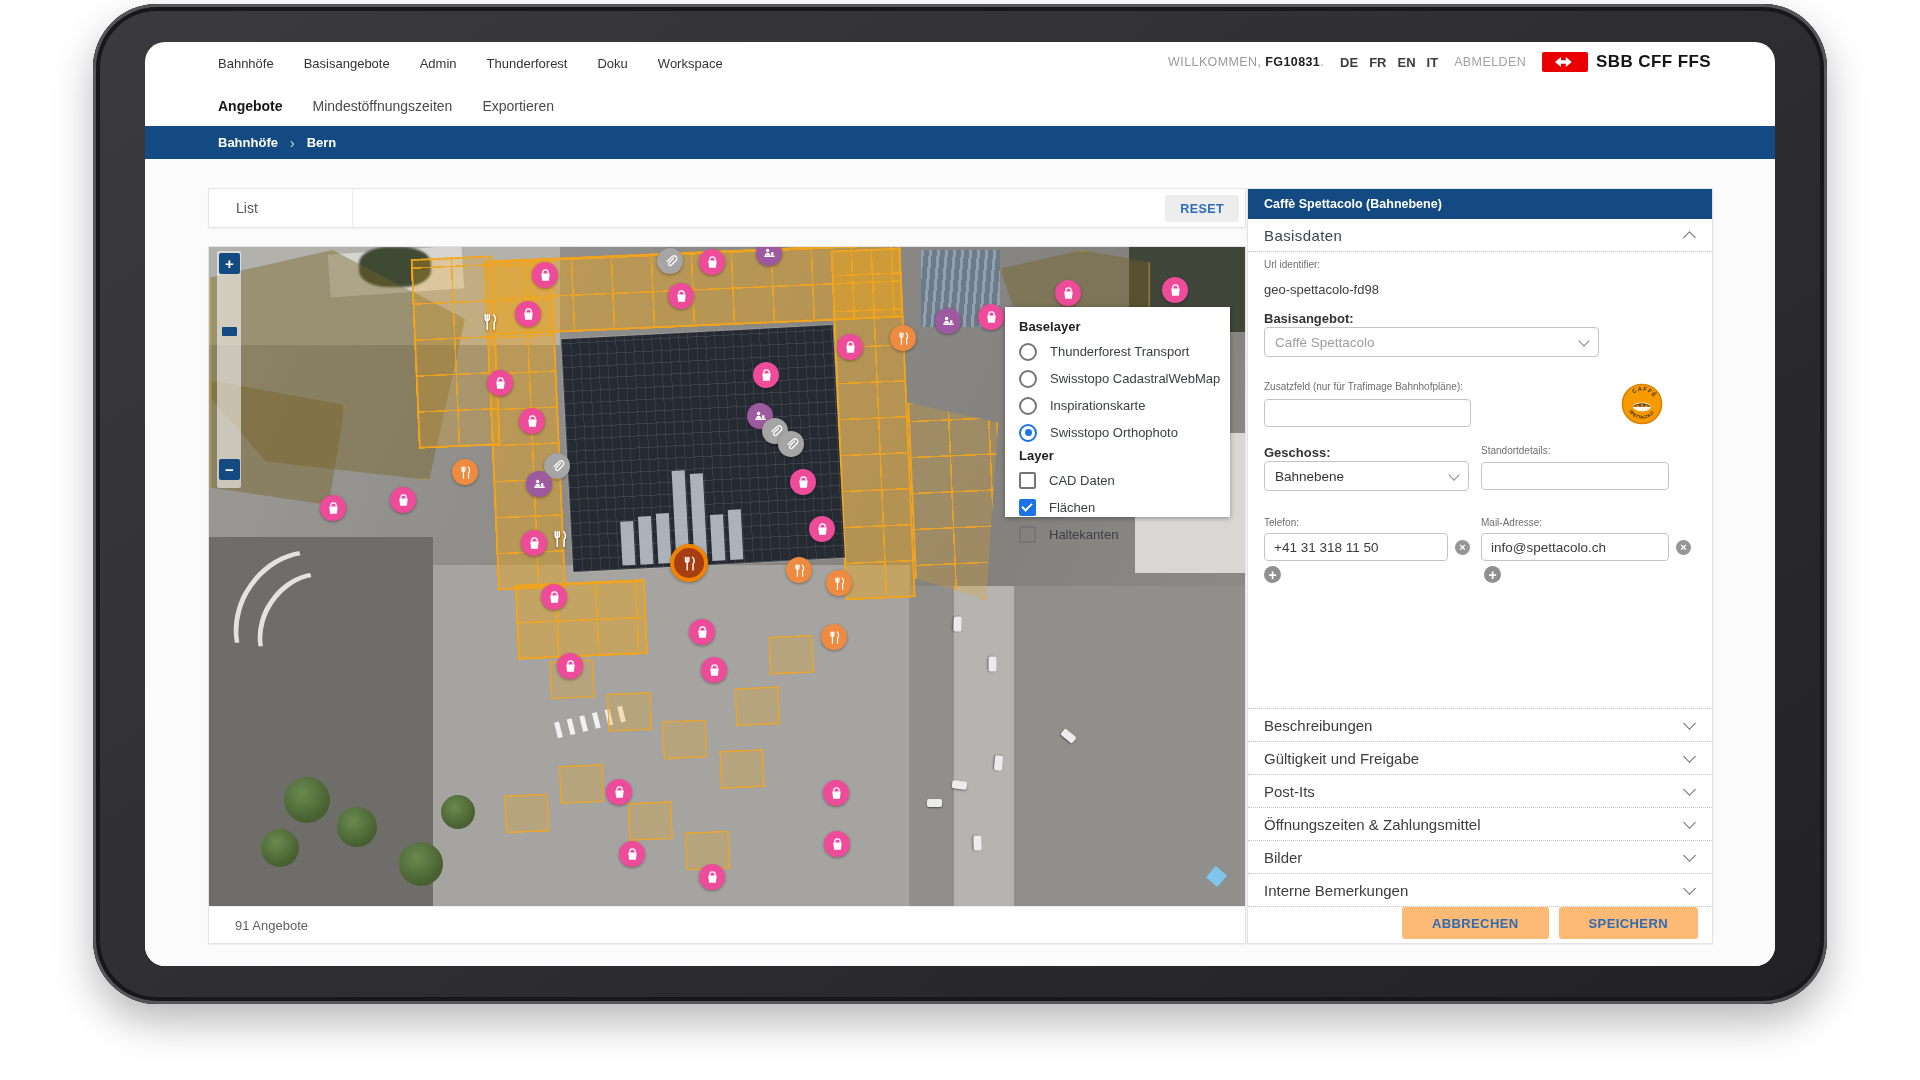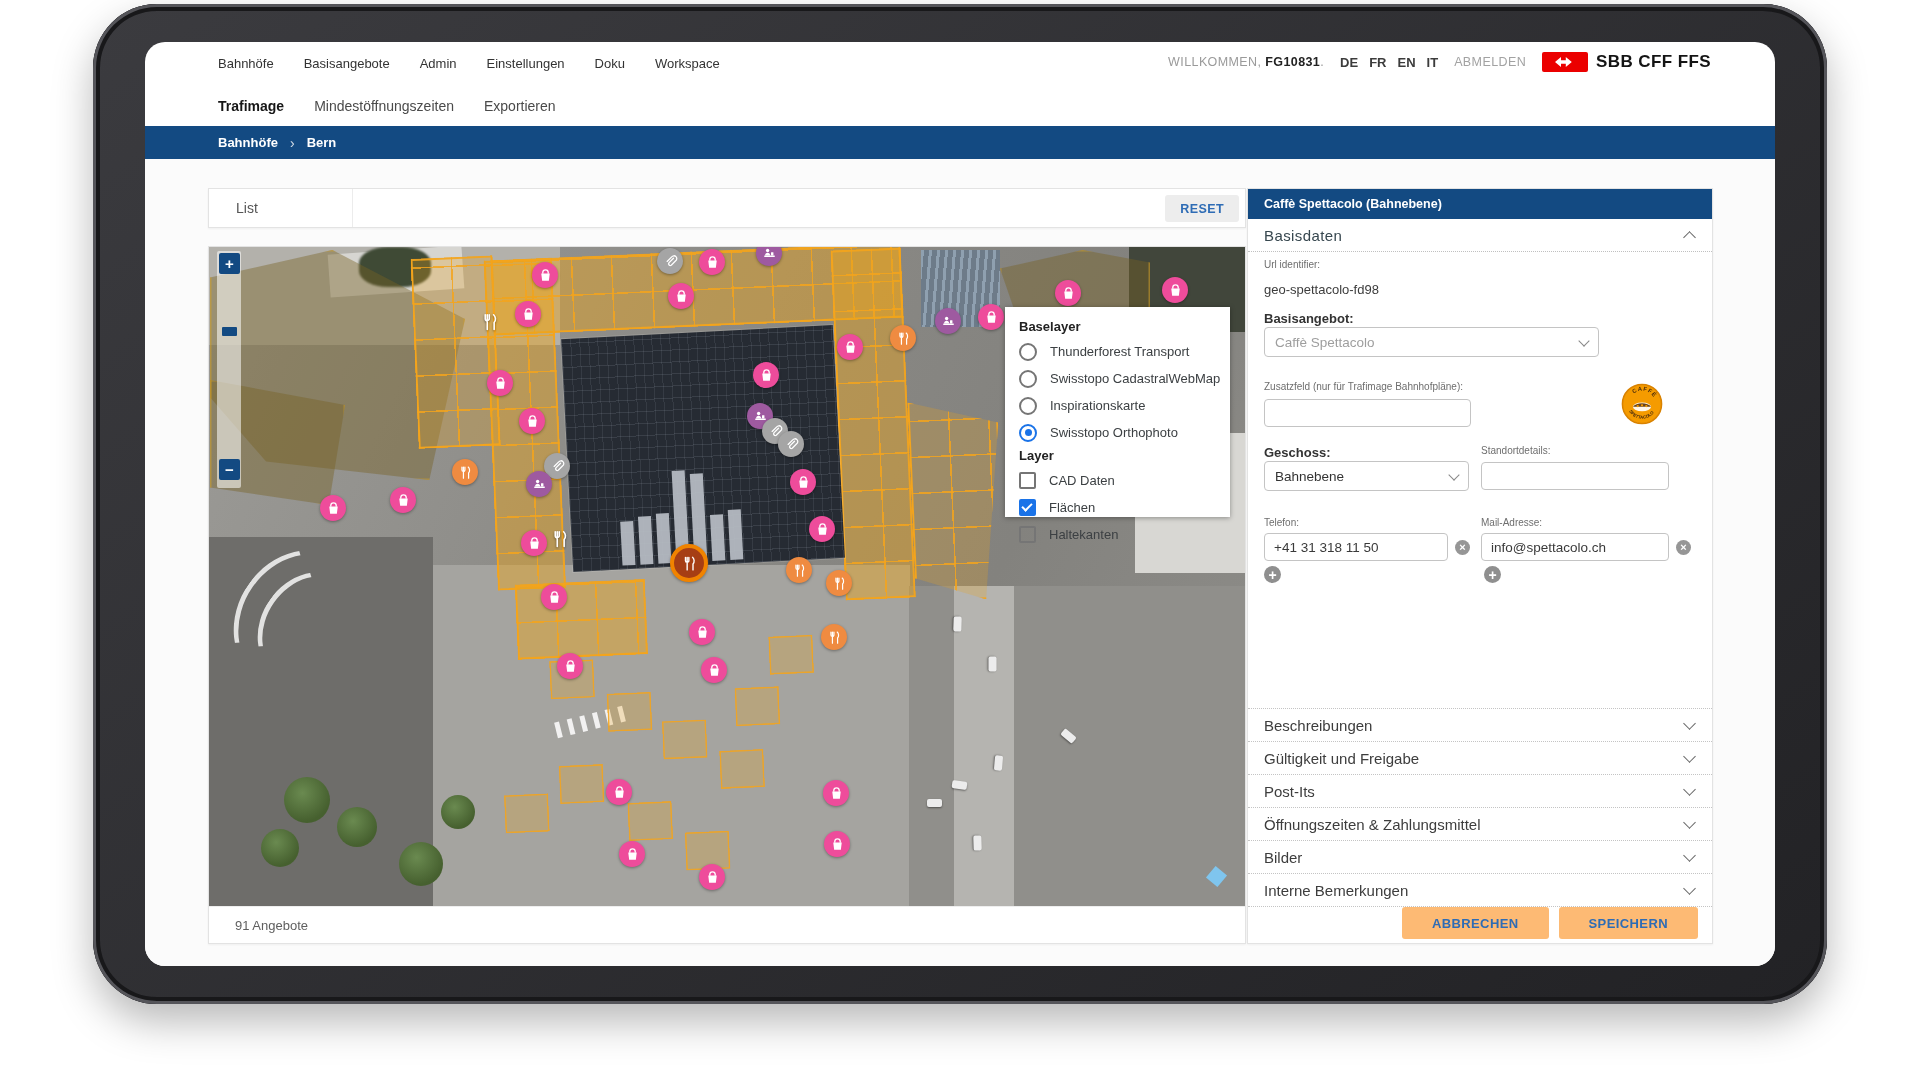--- a/index.html
+++ b/index.html
@@ -134,21 +134,21 @@
 </head>
 <body style="--brand-red: #EB0000; --nav-blue: #134A82; --action-blue: #2E6CB5; --pink: #EE4C9B; --orange: #EF8B41; --purple: #9E5AA0; --grey: #A5A5A5; --sel-fill: #A63E14; --sel-ring: #F08300; --radio-blue: #1A73E8;">
 
 <div class="bezel"></div>
 <div class="screen">
 
   <div class="menu-row">
       <span class="menu-item">Bahnhöfe</span>
       <span class="menu-item">Basisangebote</span>
       <span class="menu-item">Admin</span>
-      <span class="menu-item">Einstellungen</span>
+      <span class="menu-item">Thunderforest</span>
       <span class="menu-item">Doku</span>
       <span class="menu-item">Workspace</span>
     </div>
   <div class="right-cluster">
     <span class="welcome"><span>WILLKOMMEN,</span>&nbsp;<span class="uid">FG10831</span><span>.</span></span>
     <span class="langs">
         <span>DE</span>
         <span>FR</span>
         <span>EN</span>
         <span>IT</span>
@@ -156,21 +156,21 @@
     <span class="logout">ABMELDEN</span>
     <span class="logo">
       <svg viewBox="0 0 46 20" width="46" height="20">
           <rect width="46" height="20" rx="2" fill="#EB0000"></rect>
           <path fill="#fff" d="M13 10l6-5v3.2h4.8V5l6 5-6 5v-3.2H19V15z"></path>
         </svg>
       <span class="logo-text">SBB CFF FFS</span>
     </span>
   </div>
   <div class="tabs-row">
-      <span class="tab active">Trafimage</span>
+      <span class="tab active">Angebote</span>
       <span class="tab">Mindestöffnungszeiten</span>
       <span class="tab">Exportieren</span>
     </div>
 
   <div class="bluebar">
     <span>Bahnhöfe</span>
     <span class="crumb-sep">›</span>
     <span>Bern</span>
   </div>
 

